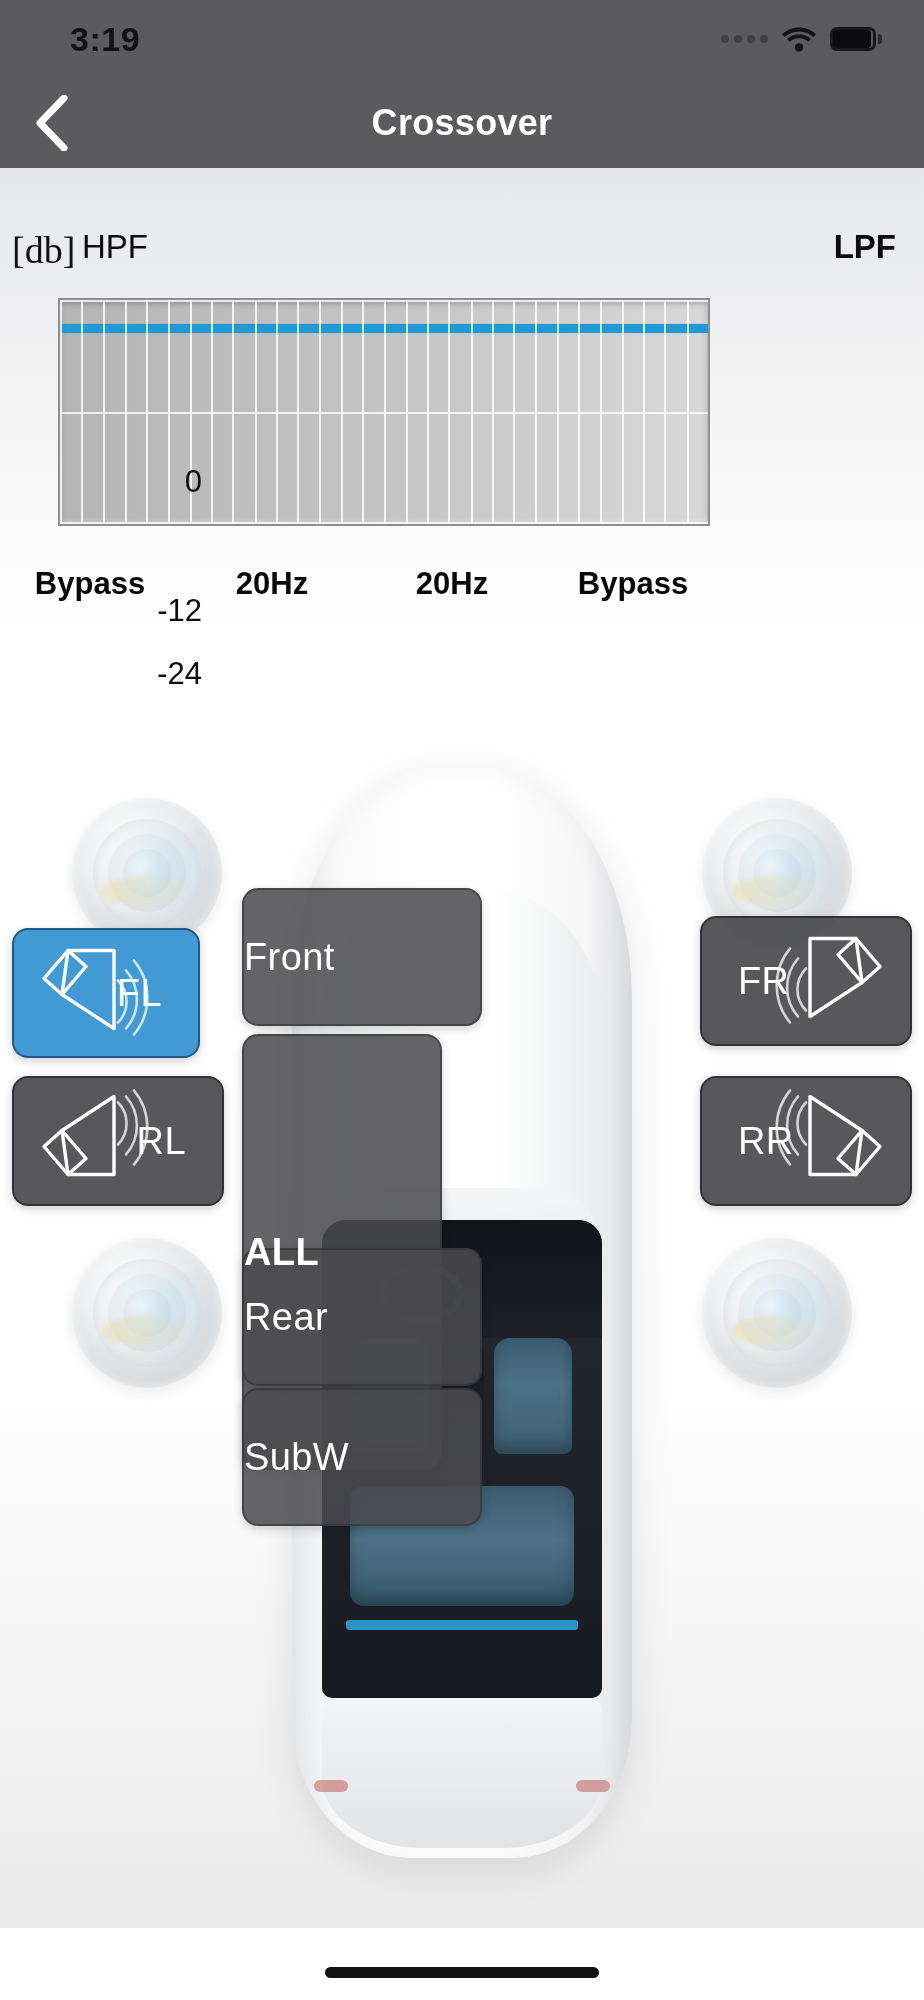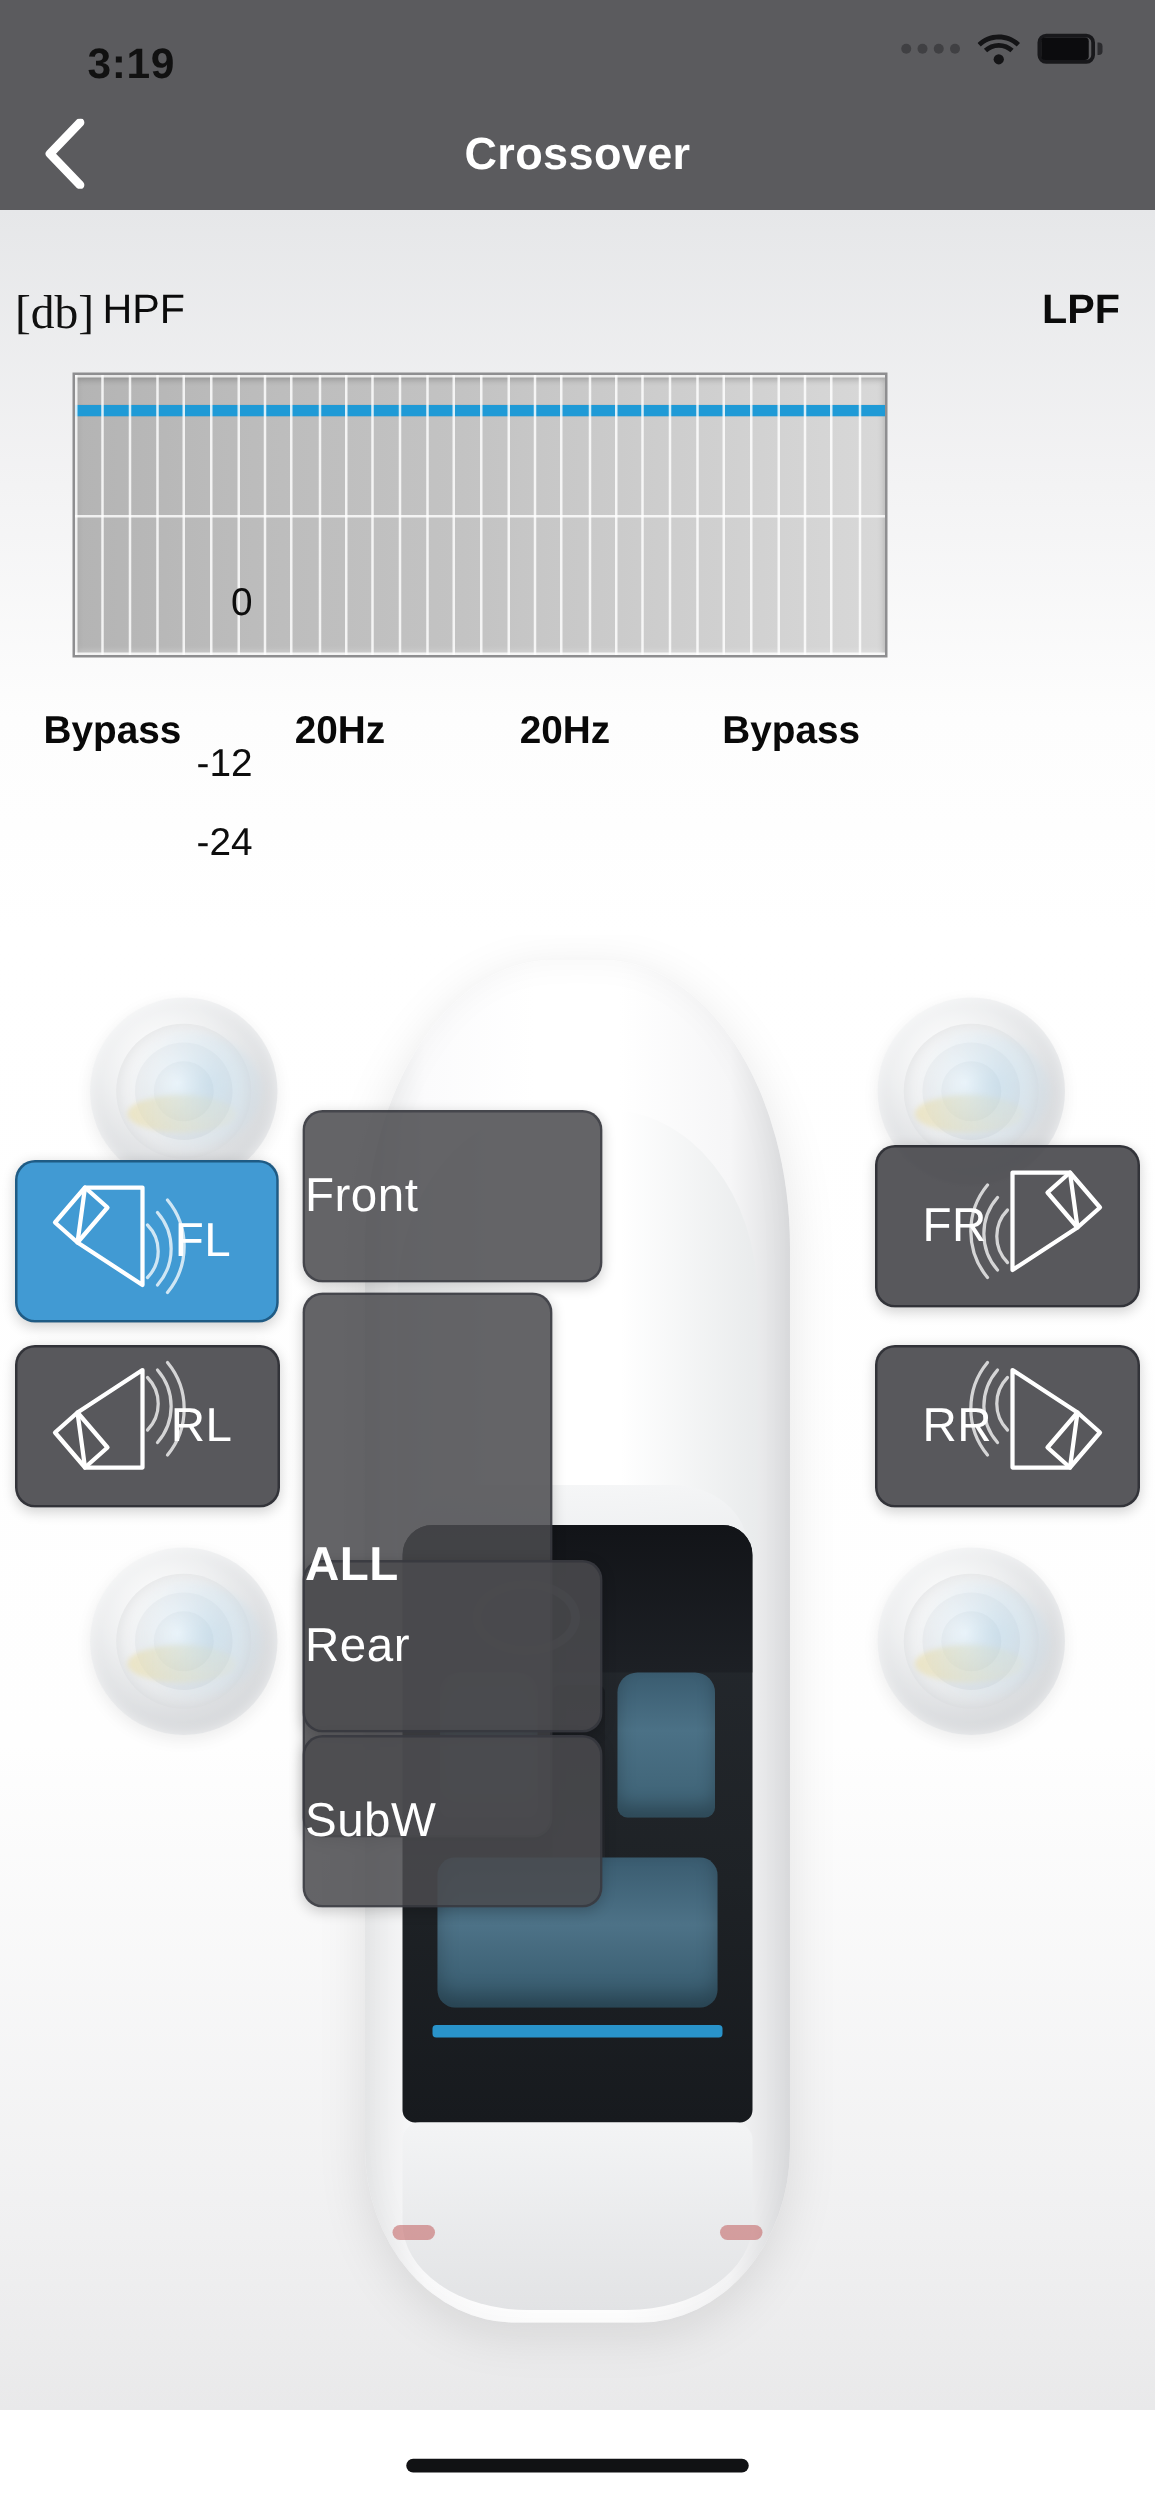--- a/index.html
+++ b/index.html
@@ -12,21 +12,21 @@
 
   
   .header {
     position: absolute; top: 0; left: 0; width: 924px; height: 168px;
     background: #5b5b5e;
   }
   .statusbar {
     position: absolute; top: 0; left: 0; width: 924px; height: 78px;
   }
   .status-time {
-    position: absolute; left: 70px; top: 32px;
+    position: absolute; left: 70px; top: 20px;
     font-size: 34px; font-weight: bold; color: #111; letter-spacing: .5px;
   }
   .status-right {
     position: absolute; right: 48px; top: 26px;
     display: flex; align-items: center; gap: 14px;
   }
   .signal-dots { display: flex; gap: 5px; align-items: center; }
   .signal-dots i { width: 8px; height: 8px; border-radius: 50%; background: #404043; display: block; }
   .wifi-icon { width: 34px; height: 26px; position: relative; }
   .battery-icon { position: relative; width: 46px; height: 24px; }
@@ -244,21 +244,21 @@
   .spk-glyph { position: absolute; top: 50%; transform: translateY(-50%); }
   .spk-glyph.left  { left: 20px; }
   .spk-glyph.right { right: 20px; }
 
   
   #btn-front { left: 242px; top: 140px;  width: 240px; height: 138px; }
   #btn-all   { left: 242px; top: 286px;  width: 200px; height: 436px; align-items: center; }
   #btn-rear  { left: 242px; top: 500px;  width: 240px; height: 138px; }
   #btn-subw  { left: 242px; top: 640px;  width: 240px; height: 138px; }
 
-  #btn-fl { left: 12px;  top: 180px; width: 211px; height: 130px; }
+  #btn-fl { left: 12px;  top: 180px; width: 188px; height: 130px; }
   #btn-fr { right: 12px; top: 168px; width: 212px; height: 130px; }
   #btn-rl { left: 12px;  top: 328px; width: 212px; height: 130px; }
   #btn-rr { right: 12px; top: 328px; width: 212px; height: 130px; }
 
   
   .home-indicator {
     position: absolute; left: 50%; transform: translateX(-50%);
     bottom: 22px; width: 274px; height: 11px; background: #111214; border-radius: 6px;
   }
 </style>

